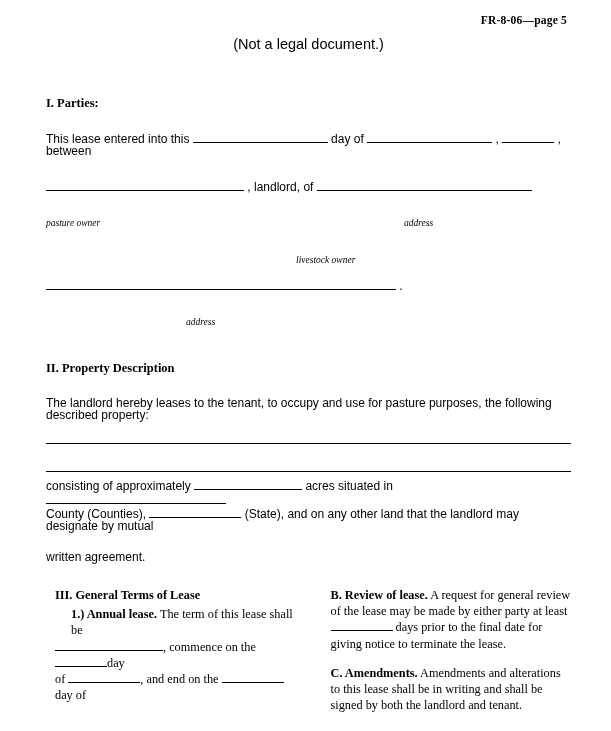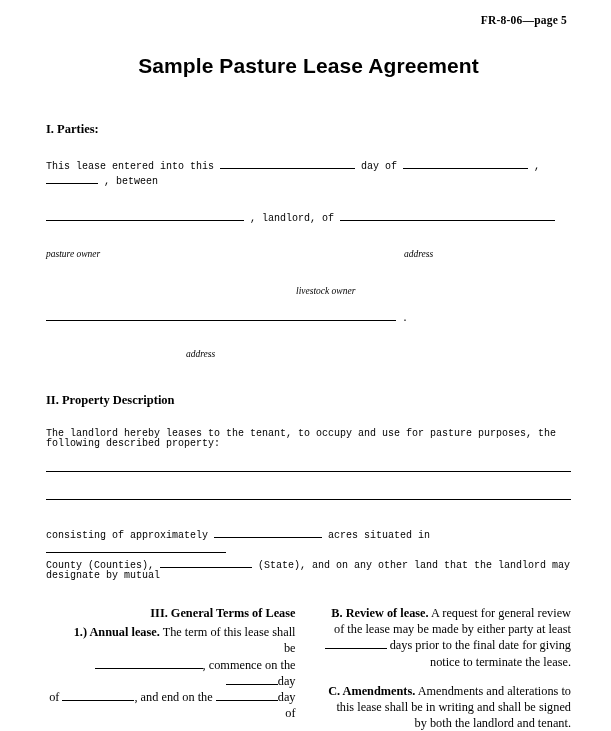--- a/index.html
+++ b/index.html
@@ -43,23 +43,23 @@
     font-family: "Liberation Sans", sans-serif;
     font-size: 14.5px;
     margin-top: 10px;
   }
   .section-heading {
     font-weight: bold;
     font-size: 12.5px;
     font-family: "Liberation Serif", serif;
   }
   .body-line {
-    font-size: 10px;
+    font-size: 12px;
     line-height: 1.0;
-    font-family: Liberation Mono, monospace;
+    font-family: Liberation Sans, sans-serif;
   }
   .rule {
     display: inline-block;
     border-bottom: 1px solid #000;
     height: 11px;
     vertical-align: baseline;
   }
   .full-rule {
     border-bottom: 1px solid #000;
     height: 1px;
@@ -78,38 +78,38 @@
   .cap-abs { position: absolute; top: 0; }
 
   
   .cols {
     display: flex;
     gap: 26px;
     margin-top: 24px;
   }
   .col { width: 253px; }
   .col p {
-    margin: 0 0 0 0;
+    margin: 0 0 0 9px;
     font-size: 12.3px;
     line-height: 1.32;
-    text-align: right;
+    text-align: left;
   }
   .col .gap { margin-top: 11px; }
   .bold { font-weight: bold; }
   .indent1 { padding-left: 16px; }
   .ul-s { display:inline-block; border-bottom:1px solid #000; height:10px; vertical-align:baseline; }
 </style>
 </head>
 <body>
 
 <div class="page">
 
   <div class="header-code">FR-8-06—page 5</div>
 
-  <div class="title">Sample Pasture Lease Agreement</div>
+  <div class="subtitle">(Not a legal document.)</div>
 
   <div class="section-heading" id="parties-heading">I. Parties:</div>
 
   <div class="body-line l1">
     <span>This lease entered into this</span>
     <span class="rule" style="width:135px;"></span>
     <span>day of</span>
     <span class="rule" style="width:125px;"></span>
     <span>,</span>
     <span class="rule" style="width:52px;"></span>
@@ -138,33 +138,34 @@
     <span class="caption cap-abs" style="left:140px;">address</span>
   </div>
 
   <div class="section-heading" style="margin-top:32px;">II. Property Description</div>
 
   <div class="body-line" style="margin-top:21px;">The landlord hereby leases to the tenant, to occupy and use for pasture purposes, the following described property:</div>
 
   <div class="full-rule" style="margin-top:21px;"></div>
   <div class="full-rule" style="margin-top:26px;"></div>
 
-  <div class="body-line" style="margin-top:26px;">
+  <div class="body-line" style="margin-top:6px;">
     <span>consisting of approximately</span>
     <span class="rule" style="width:108px;"></span>
     <span>acres situated in</span>
     <span class="rule" style="width:180px;"></span>
   </div>
 
   <div class="body-line" style="">
     <span>County (Counties),</span>
     <span class="rule" style="width:92px;"></span>
     <span>(State), and on any other land that the landlord may designate by mutual</span>
   </div>
 
+  <div class="body-line" style="margin-top:19px;">written agreement.</div>
 
   <div class="cols">
     <div class="col">
       <p class="section-heading">III. General Terms of Lease</p>
 
 
       <p class="indent1" style="margin-top:3px;">
         <span class="bold">1.)  Annual lease.</span><span> The term of this lease shall be</span>
       </p>
       <p>

